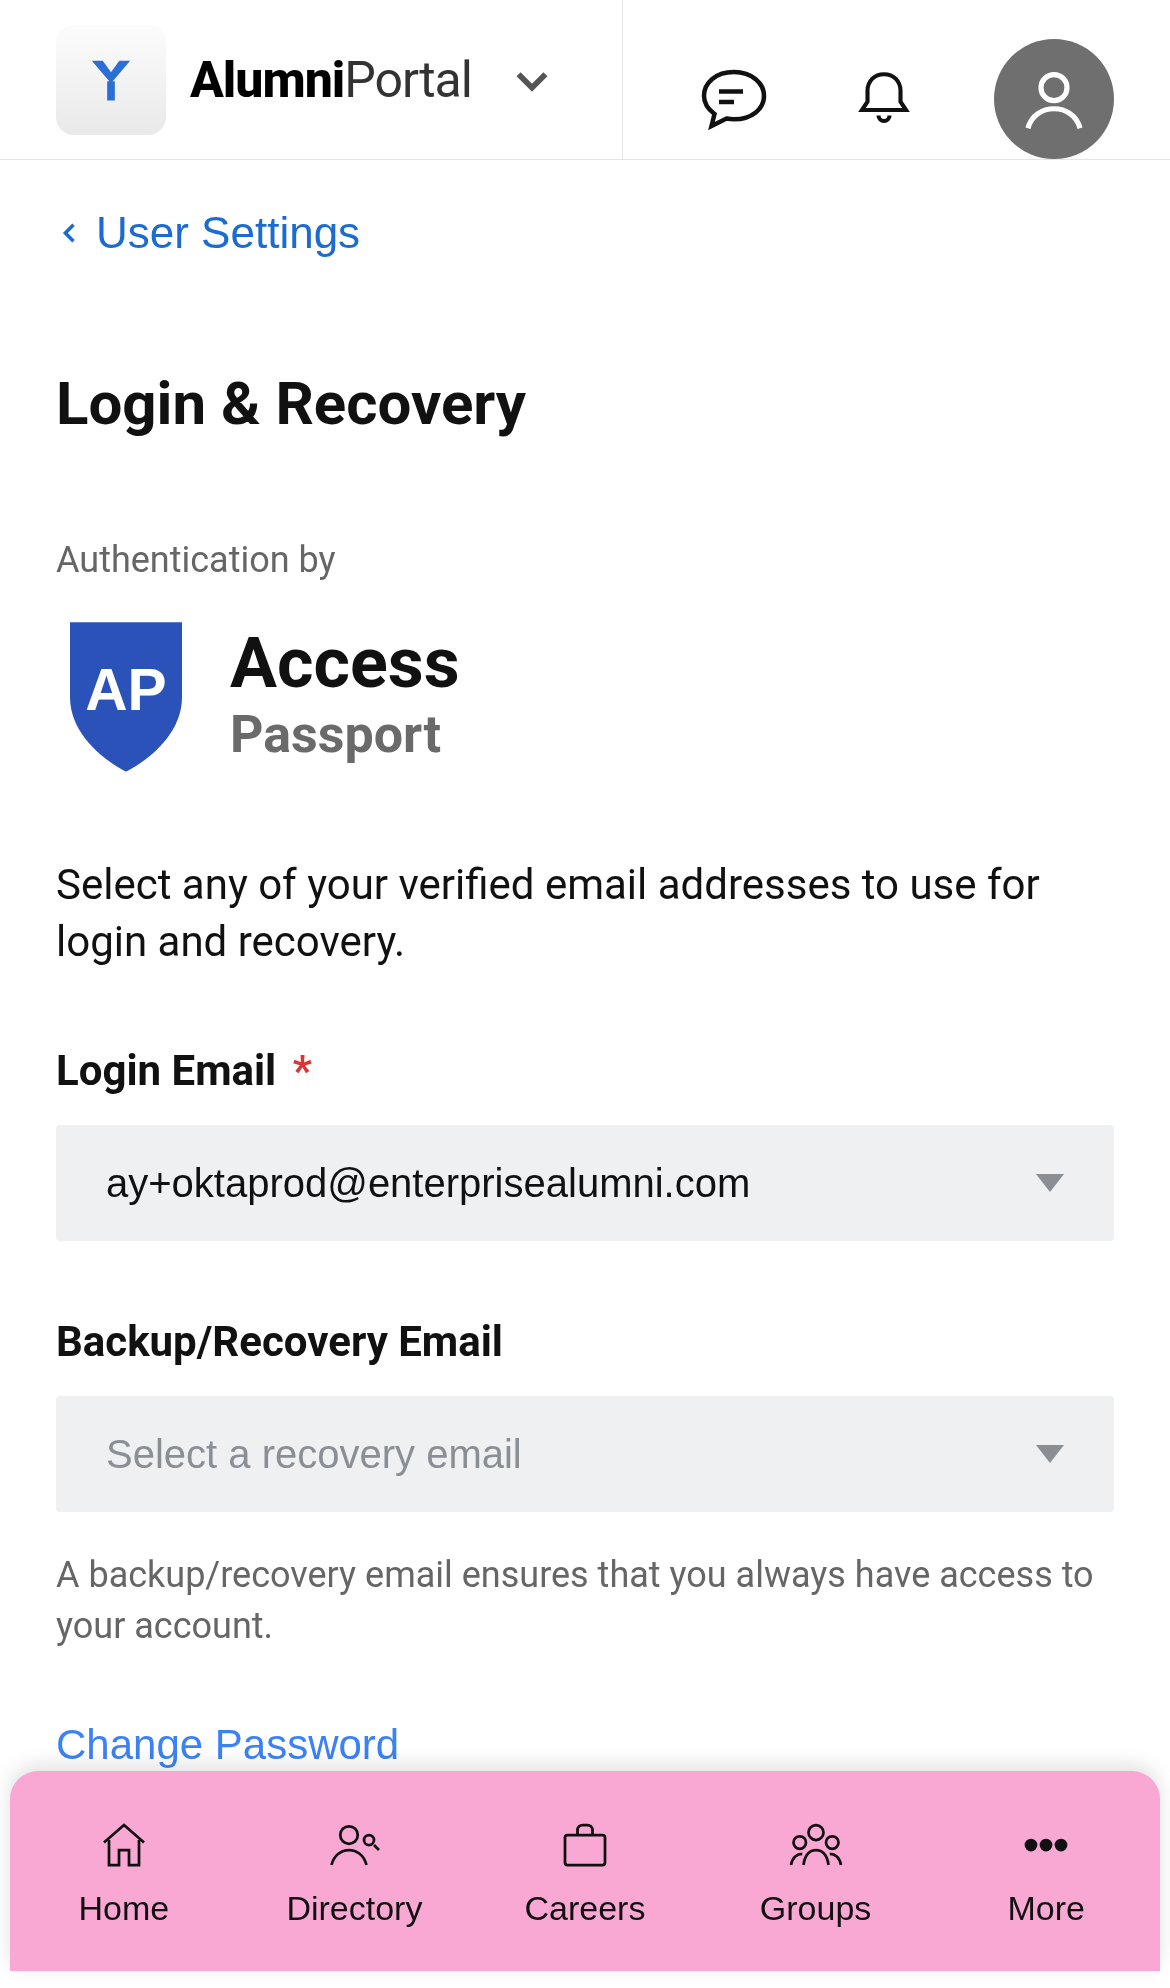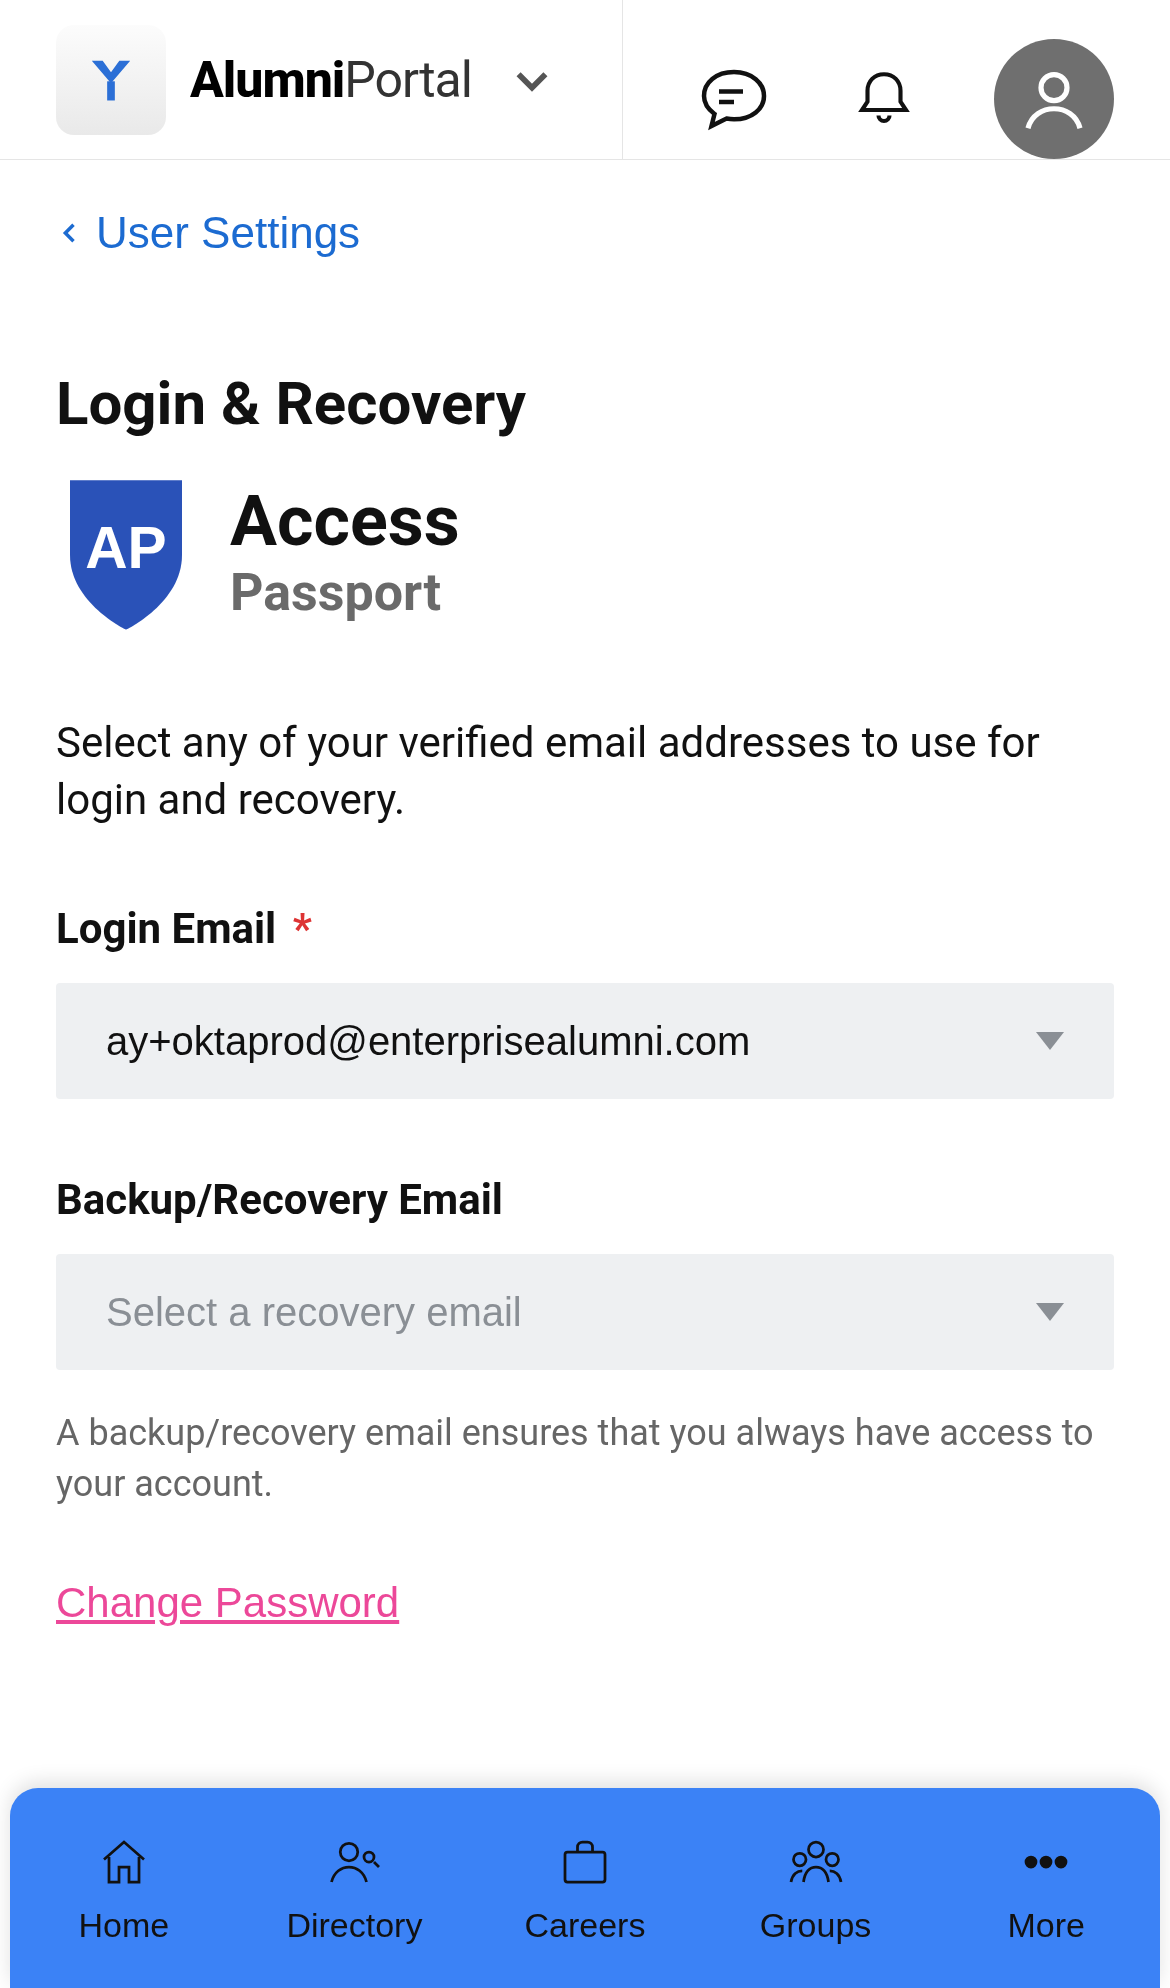--- a/index.html
+++ b/index.html
@@ -93,30 +93,30 @@
 
     .select-box {
       margin-top:30px;background:#eef0f2;border-radius:4px;height:116px;display:flex;align-items:center;justify-content:space-between;padding:0 50px;cursor:pointer;border:none;width:100%;
     }
     .select-box .val { font-size:40px;color:#111;text-align:left;flex:1;font-weight:400; }
     .select-box .placeholder { color:#8a8f95; }
     .select-box .tri { width:0;height:0;border-left:14px solid transparent;border-right:14px solid transparent;border-top:18px solid #8a8f95; }
 
     .hint { font-size:36px;color:#666;line-height:1.4;margin-top:38px; }
 
-    .change-pw { font-size:42px;color:#ec4899;background:none;border:none;cursor:pointer;margin-top:70px;font-weight:400;text-decoration:underline; }
+    .change-pw { font-size:42px;color:#3b82f6;background:none;border:none;cursor:pointer;margin-top:70px;font-weight:400; }
 
     .apply-btn {
       position:absolute;right:56px;top:1792px;
       background:#8cb8d9;color:#fff;border:none;border-radius:50px;font-size:42px;font-weight:500;padding:24px 64px;cursor:pointer;
     }
 
     
     .bottomnav {
-      position:absolute;left:10px;right:10px;bottom:0;height:200px;border-radius:28px 28px 0 0;background:#3b82f6;
+      position:absolute;left:10px;right:10px;bottom:17px;height:200px;border-radius:28px 28px 0 0;background:#f9a8d4;
       box-shadow:0 -6px 20px rgba(0,0,0,0.12);display:flex;align-items:center;justify-content:space-around;padding:0 20px;gap:43px;
     }
     .nav-item {background:none;border:none;cursor:pointer;display:flex;flex-direction:column;align-items:center;gap:14px;flex:1;}
     .nav-item svg { width:60px;height:60px;stroke:#111;stroke-width:2.2;fill:none; }
     .nav-item .lbl { font-size:34px;color:#111;font-weight:400; }
   </style>
 </head>
 <body>
 
 <div class="header">
@@ -162,20 +162,21 @@
 <button class="breadcrumb">
   <svg viewBox="0 0 24 24">
       <polyline points="15 5 8 12 15 19"></polyline>
     </svg>
   <span>User Settings</span>
 </button>
 
 <div class="main">
   <h1 class="page-title">Login &amp; Recovery</h1>
 
+  <div class="auth-by">Authentication by</div>
 
   <div class="auth-logo-row">
     <div class="shield">
       <svg viewBox="0 0 100 120" width="140" height="160">
         <path d="M8 4 H92 V60 C92 96 50 116 50 116 C50 116 8 96 8 60 Z" fill="#2a52b8"></path>
         <text x="50" y="70" text-anchor="middle" font-size="44" font-weight="800" fill="#fff" font-family="Arial">AP</text>
       </svg>
     </div>
     <div class="auth-logo-text">
       <div class="l1">Access</div>

